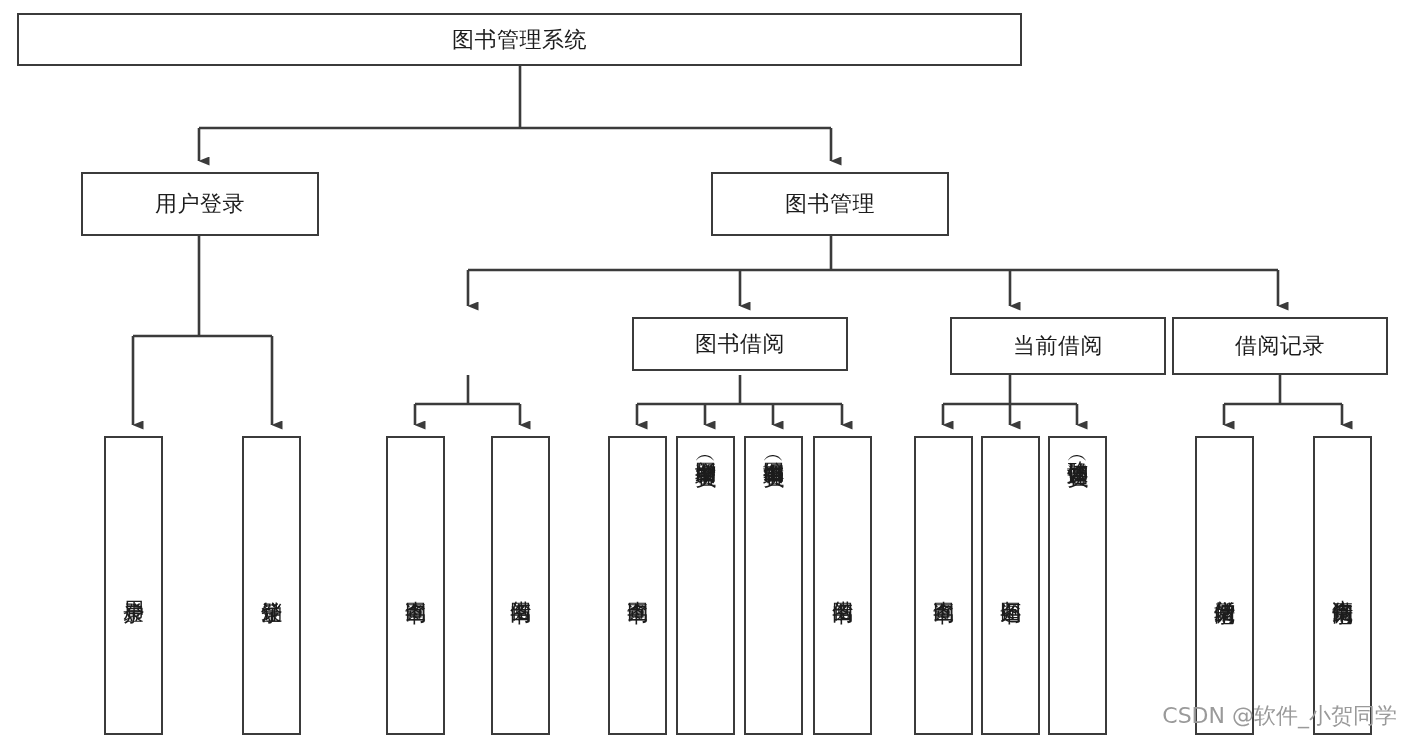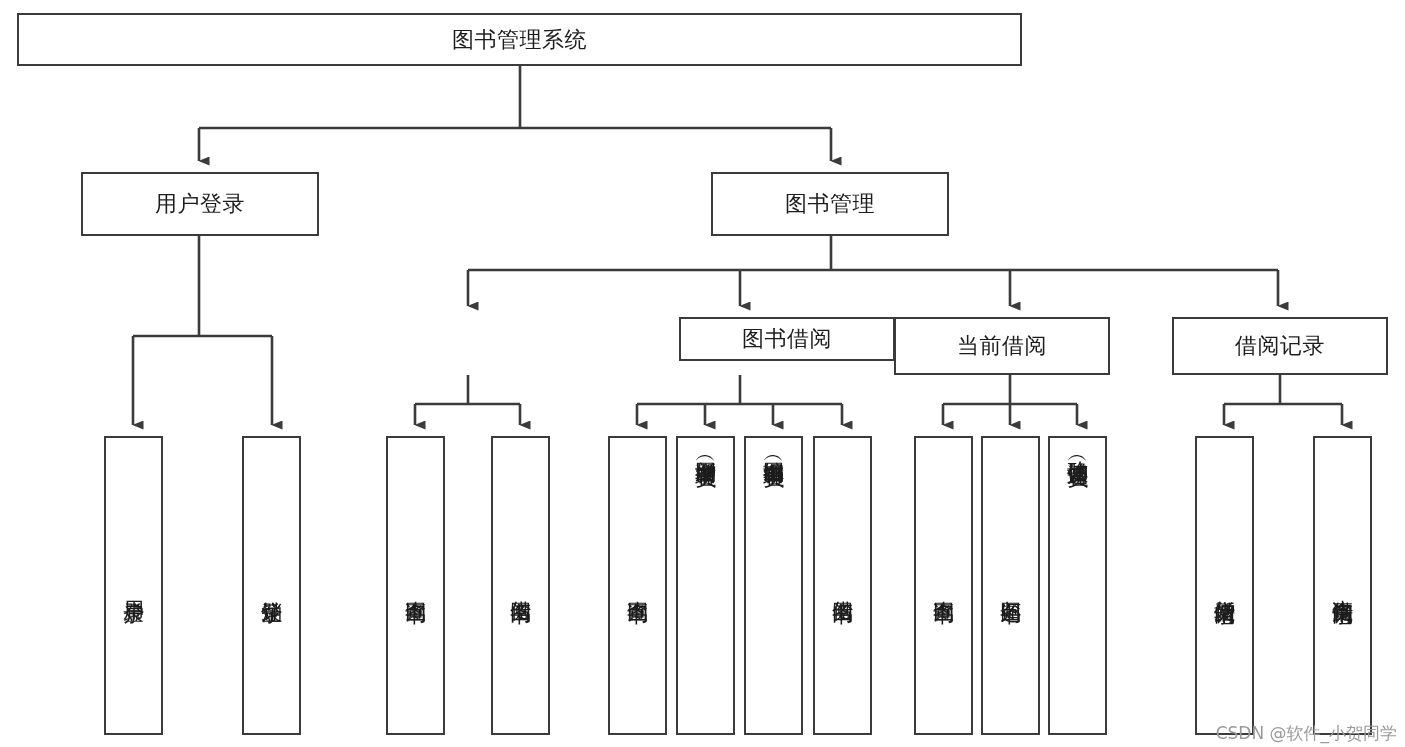--- a/index.html
+++ b/index.html
@@ -54,22 +54,22 @@
   .node.vertical.centered {
     justify-content: center;
     padding-top: 0;
   }
   .node-label {
     display: block;
   }
   #watermark {
     position: absolute;
     right: 8px;
-    bottom: 2px;
-    font-size: 17px;
+    bottom: 16px;
+    font-size: 22px;
     color: #9a9a9a;
     z-index: 5;
     white-space: nowrap;
     pointer-events: none;
   }
 </style>
 </head>
 <body>
 
 <div id="diagram-root">
@@ -130,25 +130,25 @@
 
   <div class="node horizontal" style="left:81px; top:172px; width:238px; height:64px;">
     <span class="node-label">用户登录</span>
   </div>
 
   <div class="node horizontal" style="left:711px; top:172px; width:238px; height:64px;">
     <span class="node-label">图书管理</span>
   </div>
 
 
-  <div class="node horizontal" style="left:632px; top:317px; width:216px; height:44px;margin-left:47px;">
+  <div class="node horizontal" style="left:632px; top:317px; width:216px; height:54px;">
     <span class="node-label">图书借阅</span>
   </div>
 
-  <div class="node horizontal" style="left:894px; top:317px; width:216px; height:58px;">
+  <div class="node horizontal" style="left:950px; top:317px; width:216px; height:58px;">
     <span class="node-label">当前借阅</span>
   </div>
 
   <div class="node horizontal" style="left:1172px; top:317px; width:216px; height:58px;text-align:right;">
     <span class="node-label">借阅记录</span>
   </div>
 
   <div class="node vertical centered" style="left:104px; top:436px; width:59px; height:299px;">
     <span class="node-label">用户登录</span>
   </div>

